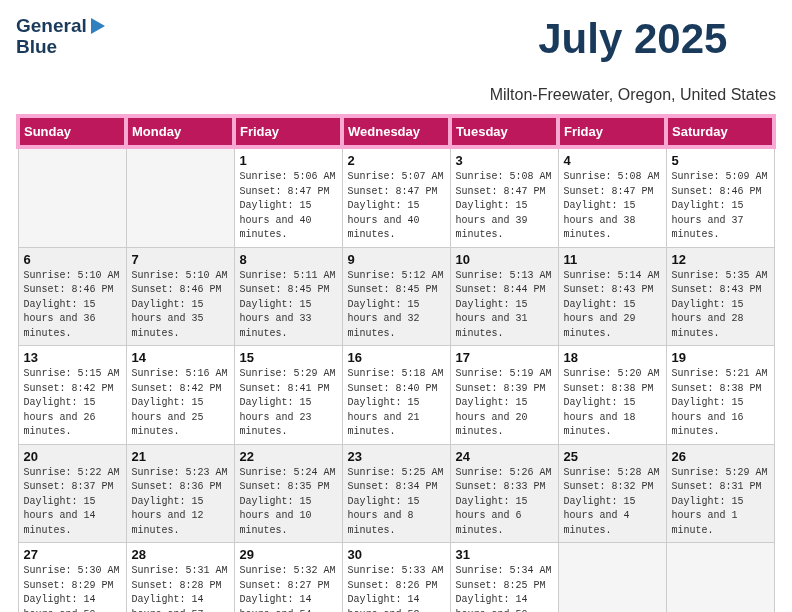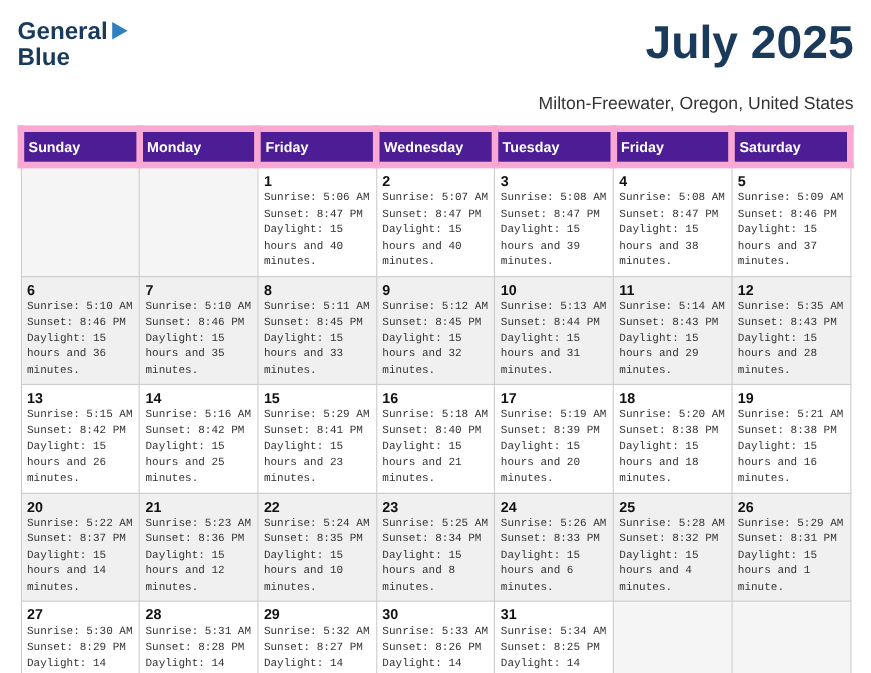--- a/index.html
+++ b/index.html
@@ -15,65 +15,65 @@
       justify-content: space-between;
       align-items: flex-start;
       margin-bottom: 10px;
     }
     .logo {
       display: flex;
       flex-direction: column;
       align-items: flex-start;
     }
     .logo-text {
-      font-size: 22px;
+      font-size: 19px;
       font-weight: bold;
       color: #1a3a5c;
       line-height: 1.1;
     }
     .logo-arrow {
       width: 0; height: 0;
       display: inline-block;
       border-top: 8px solid transparent;
       border-bottom: 8px solid transparent;
       border-left: 14px solid #3080c0;
       margin-left: 4px;
       vertical-align: middle;
     }
     .logo-line {
       display: flex;
       align-items: center;
     }
     .title-block {
-      text-align: right;
+      text-align: center;
     }
     .month-title {
       font-size: 42px;
       font-weight: bold;
       color: #1a3a5c;
       line-height: 1.1;
     }
     .location {
       font-size: 16px;
       color: #333;
       margin-top: 24px;
     }
     .calendar {
       width: 100%;
       border-collapse: collapse;
       border: 1px solid #ccc;
     }
     .calendar th {
-      background: #4c1d95;
+      background: #be185d;
       color: #fff;
       font-size: 13px;
       font-weight: bold;
       padding: 6px 4px;
       text-align: left;
-      border: 6px solid #f9a8d4;
+      border: 4px solid #f9a8d4;
     }
     .calendar td {
       vertical-align: top;
       border: 1px solid #ccc;
       padding: 4px 5px;
       width: calc(100% / 7);
       min-height: 80px;
       height: 88px;
       font-size: 10.5px;
       color: #222;

